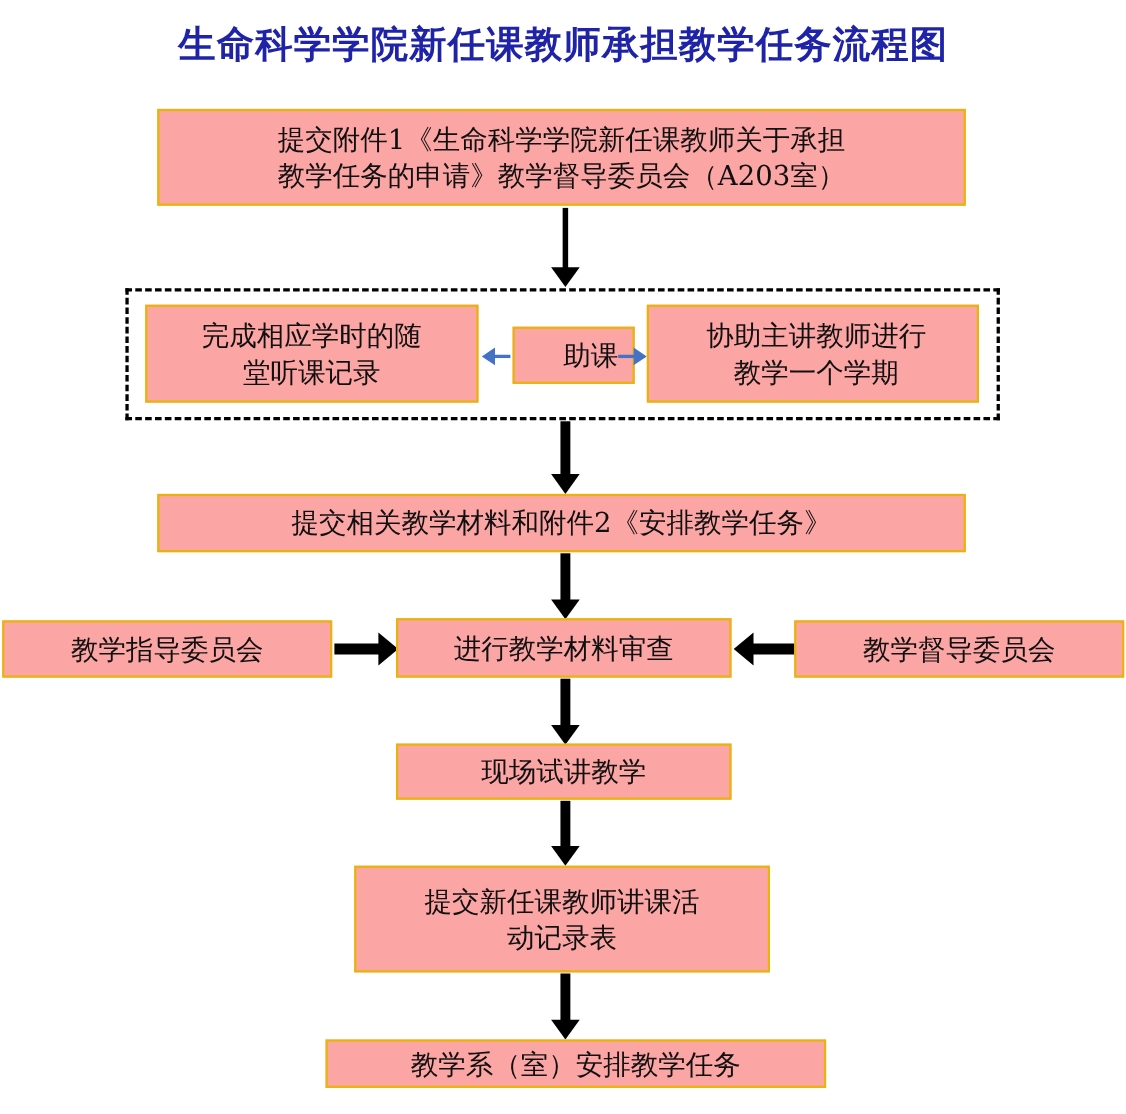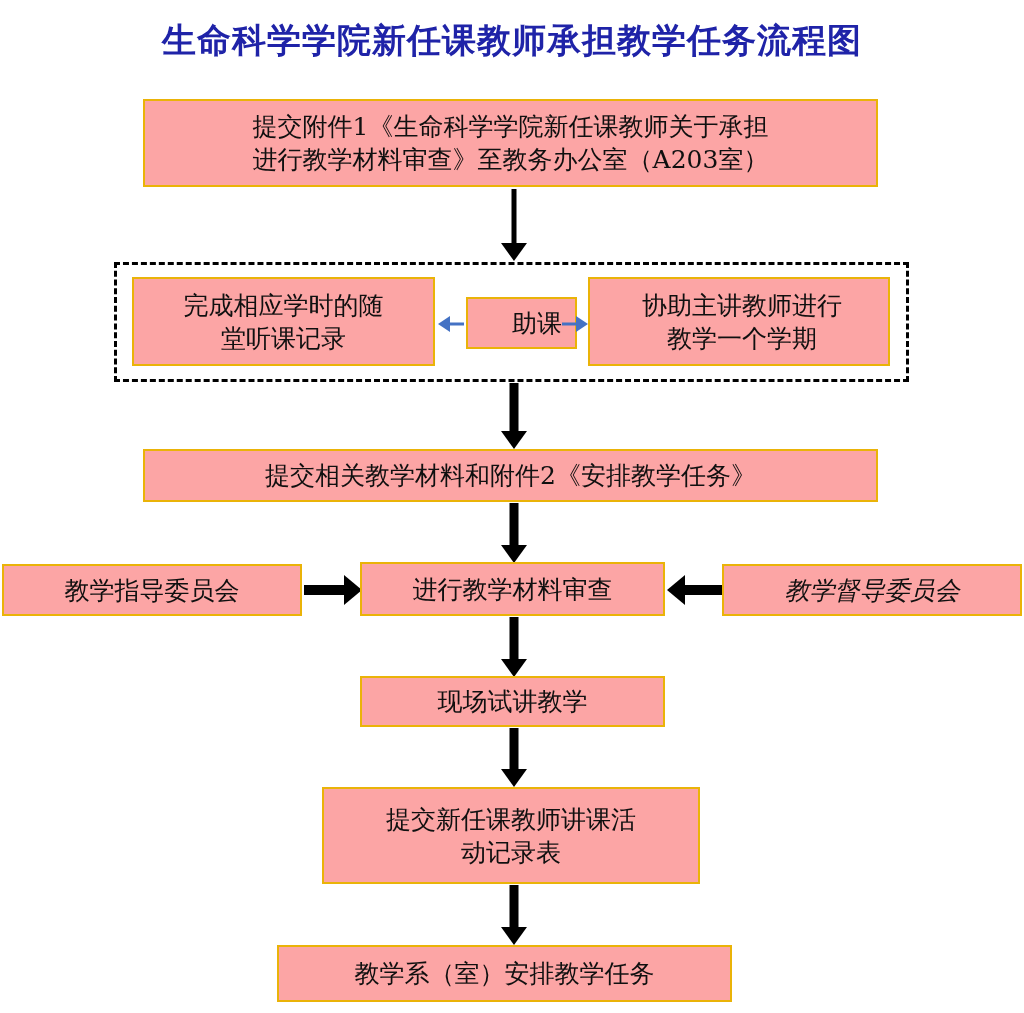--- a/index.html
+++ b/index.html
@@ -132,21 +132,21 @@
 </head>
 <body>
 
 <div id="canvas">
 
   <div class="title">生命科学学院新任课教师承担教学任务流程图</div>
 
   <div class="box" style="left:143px; top:99px; width:735px; height:88px;">
     <div>
       <span>提交附件1《生命科学学院新任课教师关于承担</span>
-      <span>进行教学材料审查》至教务办公室（A203室）</span>
+      <span>教学任务的申请》教学督导委员会（A203室）</span>
     </div>
   </div>
 
   <div class="v-arrow" style="left:497px; top:189px; width:34px; height:72px;">
     <div class="stem" style="width:5px; height:56px;"></div>
     <div class="head"></div>
   </div>
 
   <div class="dashed-group" style="left:114px; top:262px; width:795px; height:120px;"></div>
 
@@ -203,21 +203,21 @@
 
   <div class="box" style="left:360px; top:562px; width:305px; height:54px;">
     <span>进行教学材料审查</span>
   </div>
 
   <div class="h-arrow left" style="left:667px; top:575px; width:58px; height:30px;">
     <div class="stem"></div>
     <div class="head"></div>
   </div>
 
-  <div class="box" style="left:722px; top:564px; width:300px; height:52px;font-style:italic;">
+  <div class="box" style="left:722px; top:564px; width:300px; height:52px;">
     <span>教学督导委员会</span>
   </div>
 
   <div class="v-arrow" style="left:497px; top:617px; width:34px; height:60px;">
     <div class="stem" style="width:9px; height:44px;"></div>
     <div class="head"></div>
   </div>
 
   <div class="box" style="left:360px; top:676px; width:305px; height:51px;">
     <span>现场试讲教学</span>
@@ -233,17 +233,17 @@
       <span>提交新任课教师讲课活</span>
       <span>动记录表</span>
     </div>
   </div>
 
   <div class="v-arrow" style="left:497px; top:885px; width:34px; height:60px;">
     <div class="stem" style="width:9px; height:44px;"></div>
     <div class="head"></div>
   </div>
 
-  <div class="box" style="left:277px; top:945px; width:455px; height:57px;">
+  <div class="box" style="left:296px; top:945px; width:455px; height:44px;">
     <span>教学系（室）安排教学任务</span>
   </div>
 
 </div>
 
 </body></html>

